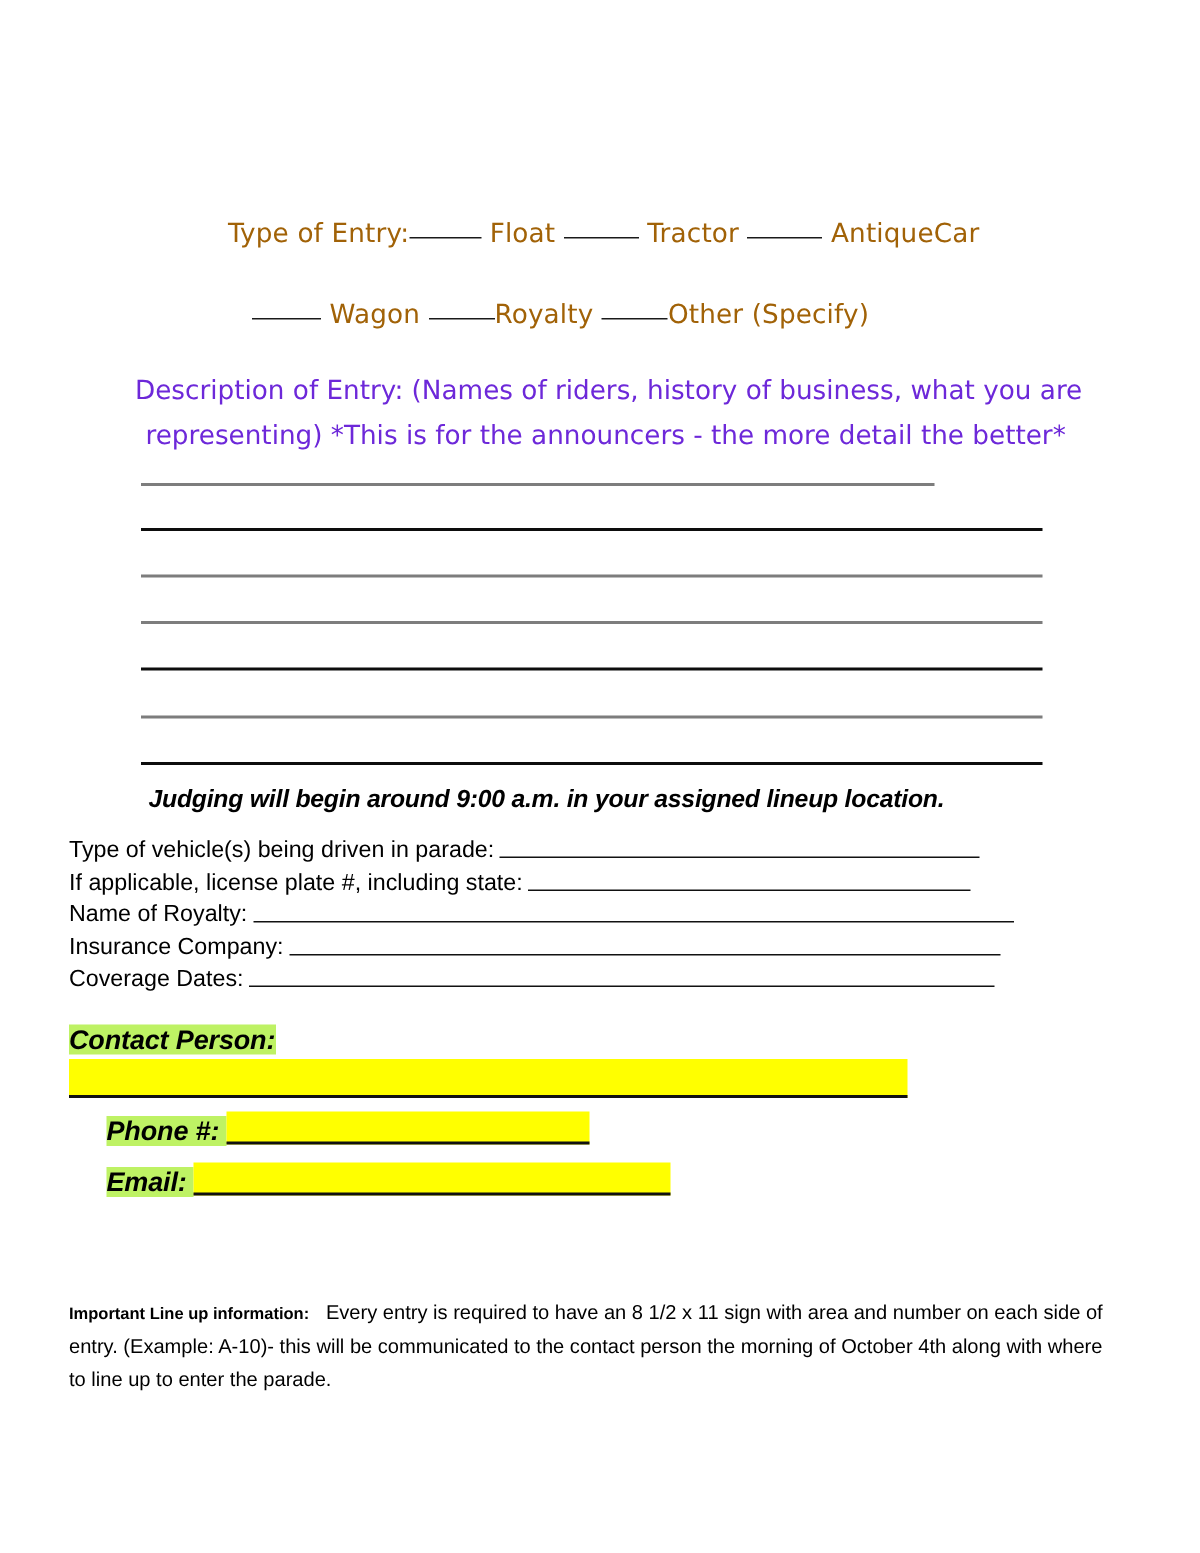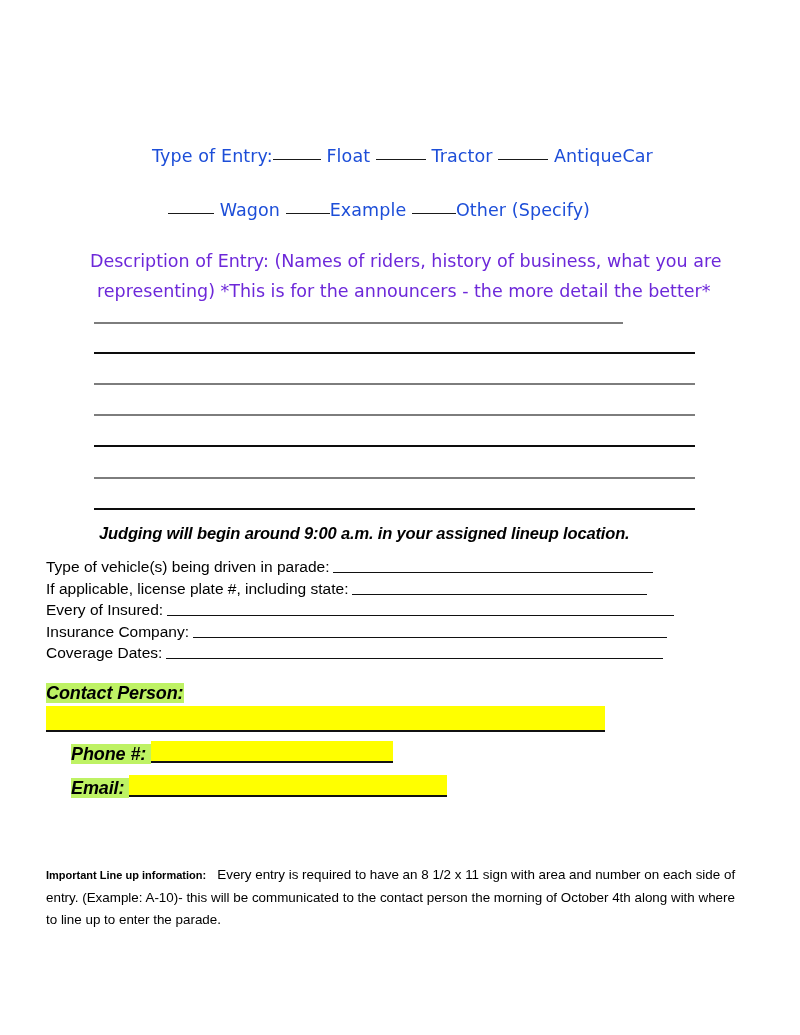--- a/index.html
+++ b/index.html
@@ -22,21 +22,21 @@
     position: absolute;
     inset: 0;
     background: #ffffff;
   }
 
   
   .hand {
     font-family: "DejaVu Sans", sans-serif;
     font-size: 17.5px;
     letter-spacing: 0.1px;
-    color: #1d4ed8;
+    color: #a16207;
     white-space: pre;
     text-align: right;
   }
 
   .entry-type-line {
     position: absolute;
     left: 152px;
     top: 146px;
   }
   .entry-type-line2 {
@@ -180,21 +180,21 @@
     line-height: 22.5px;
   }
 </style>
 </head>
 <body>
 
 <div class="page">
 
   <div class="entry-type-line hand"><span>Type of Entry:</span><span class="blank-short b-48"></span> <span>Float</span> <span class="blank-short b-50"></span> <span>Tractor</span> <span class="blank-short b-50"></span> <span>AntiqueCar</span></div>
 
-  <div class="entry-type-line2 hand"><span class="blank-short b-46"></span> <span>Wagon</span> <span class="blank-short b-44"></span><span>Example</span> <span class="blank-short b-44"></span><span>Other (Specify)</span></div>
+  <div class="entry-type-line2 hand"><span class="blank-short b-46"></span> <span>Wagon</span> <span class="blank-short b-44"></span><span>Royalty</span> <span class="blank-short b-44"></span><span>Other (Specify)</span></div>
 
   <div class="desc-block">
     <div class="desc-line">Description of Entry: (Names of riders, history of business, what you are</div>
     <div class="desc-line indent">representing) *This is for the announcers - the more detail the better*</div>
   </div>
 
   <div id="writing-rules">
       <div class="rule grey" style="left: 94px; top: 322px; width: 529px;"></div>
       <div class="rule dark" style="left: 94px; top: 352px; width: 601px;"></div>
       <div class="rule grey" style="left: 94px; top: 383px; width: 601px;"></div>
@@ -202,21 +202,21 @@
       <div class="rule dark" style="left: 94px; top: 445px; width: 601px;"></div>
       <div class="rule grey" style="left: 94px; top: 477px; width: 601px;"></div>
       <div class="rule dark" style="left: 94px; top: 508px; width: 601px;"></div>
     </div>
 
   <div class="judging">Judging will begin around 9:00 a.m. in your assigned lineup location.</div>
 
   <div class="fields" id="vehicle-fields">
       <div class="field-row"><span class="field-label">Type of vehicle(s) being driven in parade:</span><span class="field-rule" style="width: 320px;"></span></div>
       <div class="field-row"><span class="field-label">If applicable, license plate #, including state:</span><span class="field-rule" style="width: 295px;"></span></div>
-      <div class="field-row"><span class="field-label">Every of Insured:</span><span class="field-rule" style="width: 507px;"></span></div>
+      <div class="field-row"><span class="field-label">Name of Royalty:</span><span class="field-rule" style="width: 507px;"></span></div>
       <div class="field-row"><span class="field-label">Insurance Company:</span><span class="field-rule" style="width: 474px;"></span></div>
       <div class="field-row"><span class="field-label">Coverage Dates:</span><span class="field-rule" style="width: 497px;"></span></div>
     </div>
 
   <div class="contact">
 
     <div class="contact-label-row"><span class="hl">Contact Person:</span></div>
 
     <div class="contact-bar" id="contact-person-bar" style="width: 559px;"></div>
 

